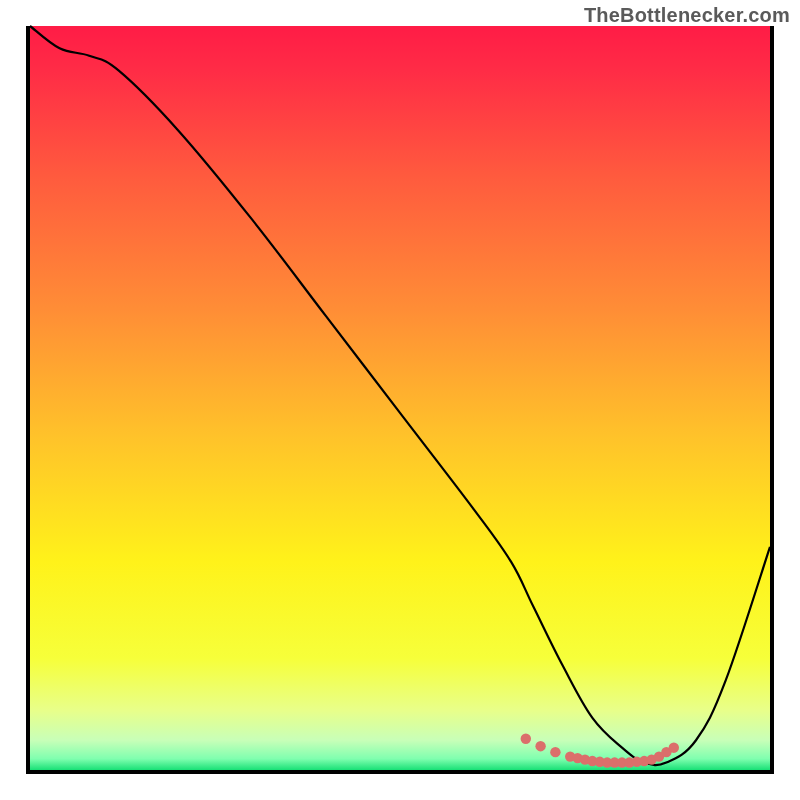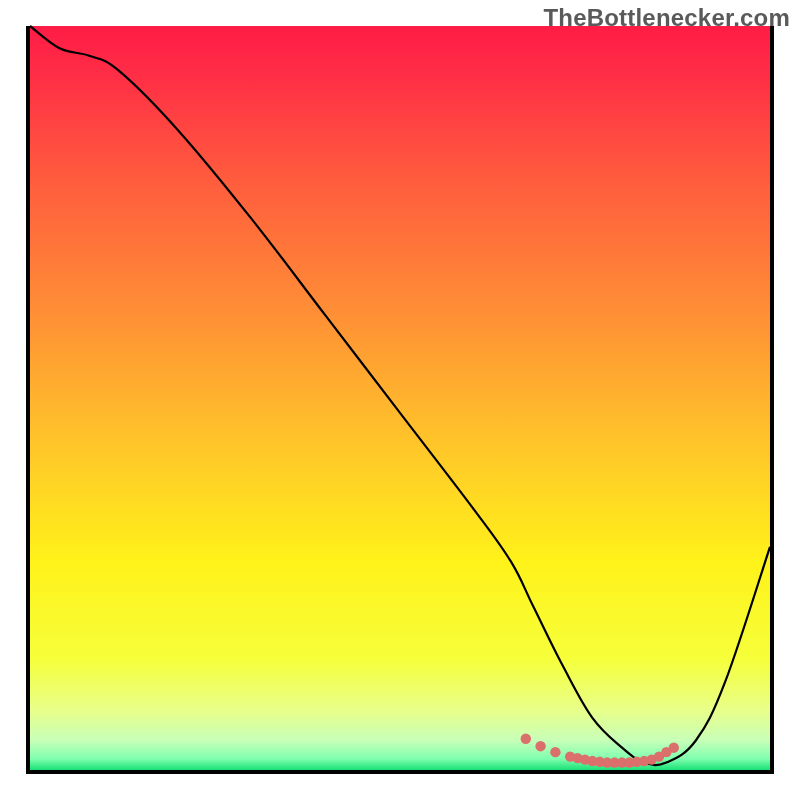--- a/index.html
+++ b/index.html
@@ -14,21 +14,21 @@
   .chart-wrap {
     position: relative;
     width: 800px;
     height: 800px;
   }
   .watermark {
     position: absolute;
     top: 4px;
     right: 10px;
     color: #5a5a5a;
-    font-size: 24px;
+    font-size: 20px;
     font-weight: 600;
     letter-spacing: 0.2px;
     z-index: 10;
   }
   .plot-area {
     position: absolute;
     left: 26px;
     top: 26px;
     width: 748px;
     height: 748px;

